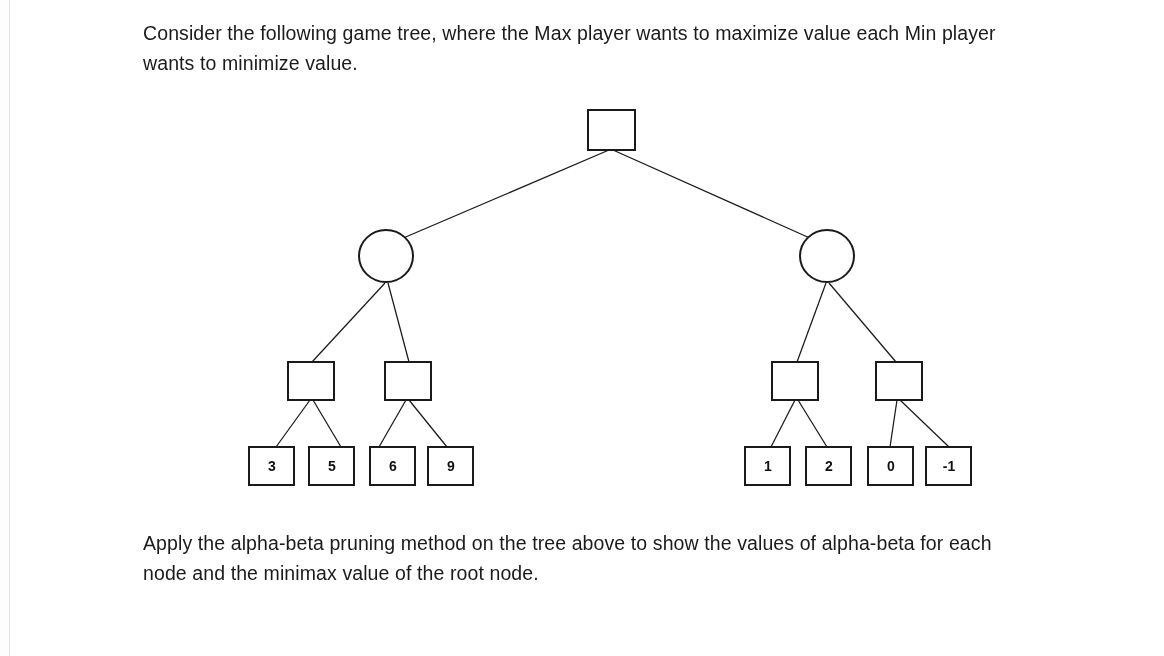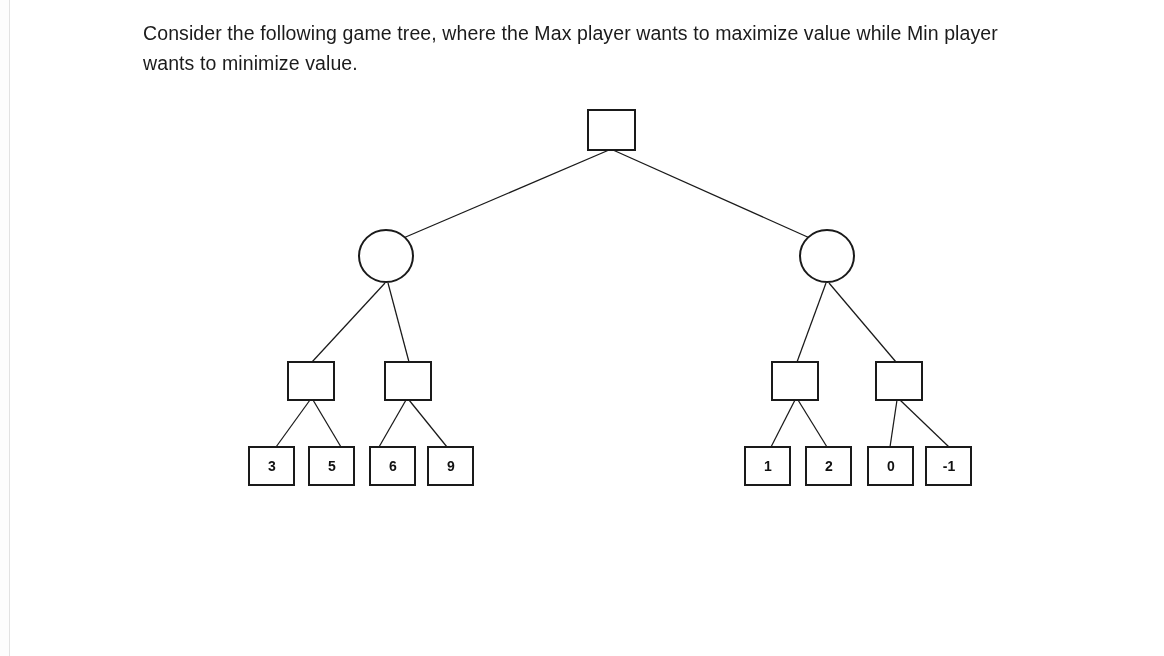--- a/index.html
+++ b/index.html
@@ -75,21 +75,21 @@
     dominant-baseline: middle;
   }
 </style>
 </head>
 <body>
 
 <div id="page">
 
   <div id="left-gutter"></div>
 
-  <div class="prose" id="intro-text">Consider the following game tree, where the Max player wants to maximize value while Min player wants to minimize value.</div>
+  <div class="prose" id="intro-text">Consider the following game tree, where the Max player wants to maximize value each Min player wants to minimize value.</div>
 
   <svg id="tree-svg" viewBox="0 0 1164 656">
 
     <line class="edge" x1="609" y1="150" x2="401" y2="239"></line>
     <line class="edge" x1="613" y1="150" x2="812" y2="239"></line>
 
     <line class="edge" x1="385" y1="283" x2="312" y2="362"></line>
     <line class="edge" x1="388" y1="283" x2="409" y2="362"></line>
 
     <line class="edge" x1="826" y1="283" x2="797" y2="362"></line>
@@ -177,14 +177,15 @@
       <text class="leaf-label" x="891" y="467">0</text>
     </g>
 
     <g>
       <rect class="node-box" x="926" y="447" width="45" height="38"></rect>
       <text class="leaf-label" x="949" y="467">-1</text>
     </g>
 
   </svg>
 
+  <div class="prose" id="task-text">Apply the alpha-beta pruning method on the tree above to show the values of alpha-beta for each node and the minimax value of the root node.</div>
 
 </div>
 
 </body></html>

